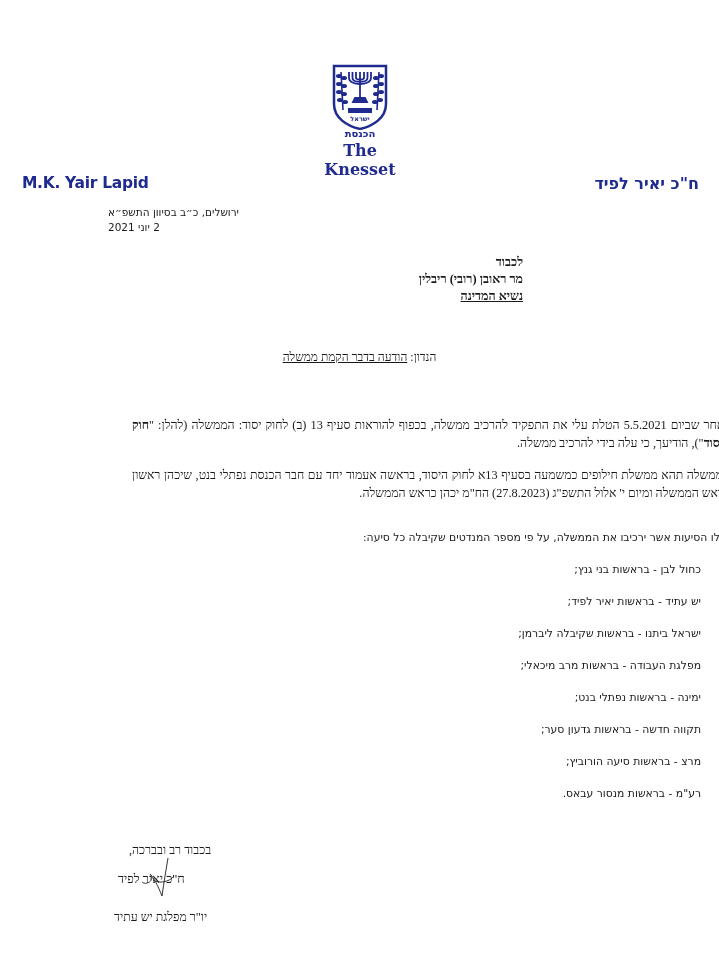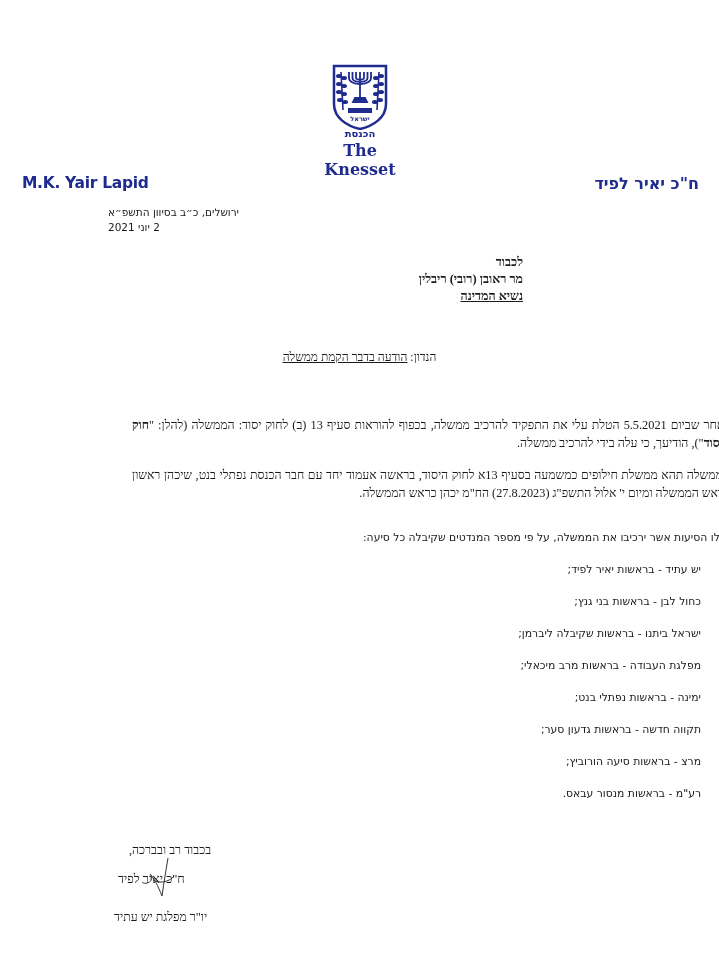--- a/index.html
+++ b/index.html
@@ -168,22 +168,22 @@
   <span class="subject-value">הודעה בדבר הקמת ממשלה</span>
 </div>
 
 <div class="abs para p1"><span>לאחר שביום 5.5.2021 הטלת עלי את התפקיד להרכיב ממשלה, בכפוף להוראות סעיף 13 (ב) לחוק יסוד: הממשלה (להלן: "</span><b>חוק היסוד</b><span>"), הודיעך, כי עלה בידי להרכיב ממשלה.</span></div>
 
 <div class="abs para p2">הממשלה תהא ממשלת חילופים כמשמעה בסעיף 13א לחוק היסוד, בראשה אעמוד יחד עם חבר הכנסת נפתלי בנט, שיכהן ראשון כראש הממשלה ומיום י' אלול התשפ"ג (27.8.2023) הח"מ יכהן כראש הממשלה.</div>
 
 <div class="abs para p3">ואלו הסיעות אשר ירכיבו את הממשלה, על פי מספר המנדטים שקיבלה כל סיעה:</div>
 
 <ul class="abs party-list">
+  <li>כחול לבן - בראשות בני גנץ;</li>
   <li>יש עתיד - בראשות יאיר לפיד;</li>
-  <li>כחול לבן - בראשות בני גנץ;</li>
   <li>ישראל ביתנו - בראשות שקיבלה ליברמן;</li>
   <li>מפלגת העבודה - בראשות מרב מיכאלי;</li>
   <li>ימינה - בראשות נפתלי בנט;</li>
   <li>תקווה חדשה - בראשות גדעון סער;</li>
   <li>מרצ - בראשות סיעה הורוביץ;</li>
   <li>רע"מ - בראשות מנסור עבאס.</li>
 </ul>
 
 <div class="abs closing">בכבוד רב ובברכה,</div>
 <div class="abs signature-scribble">

